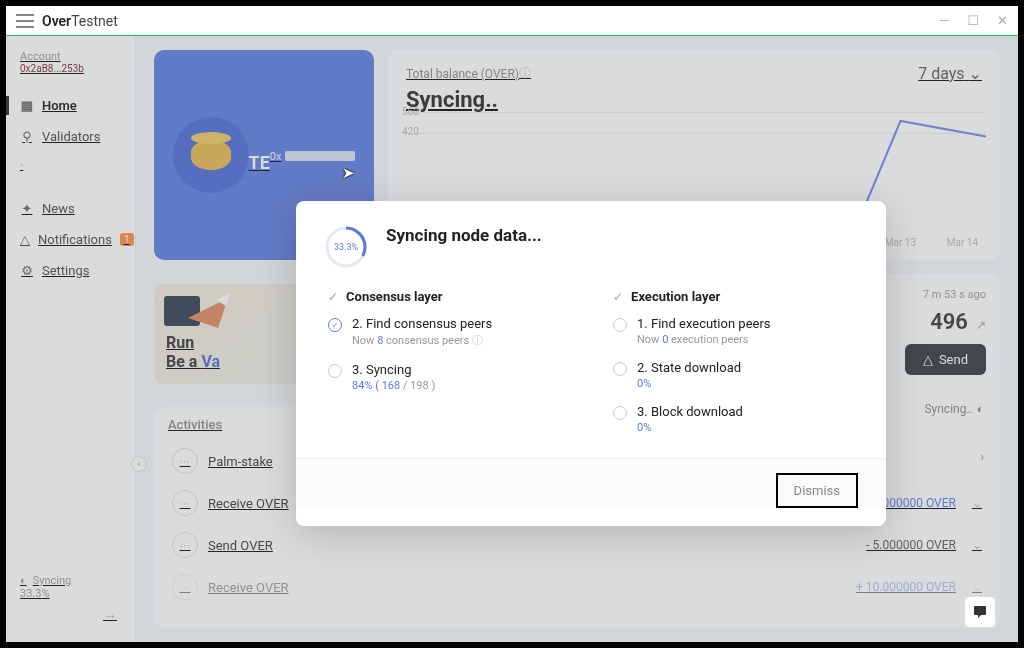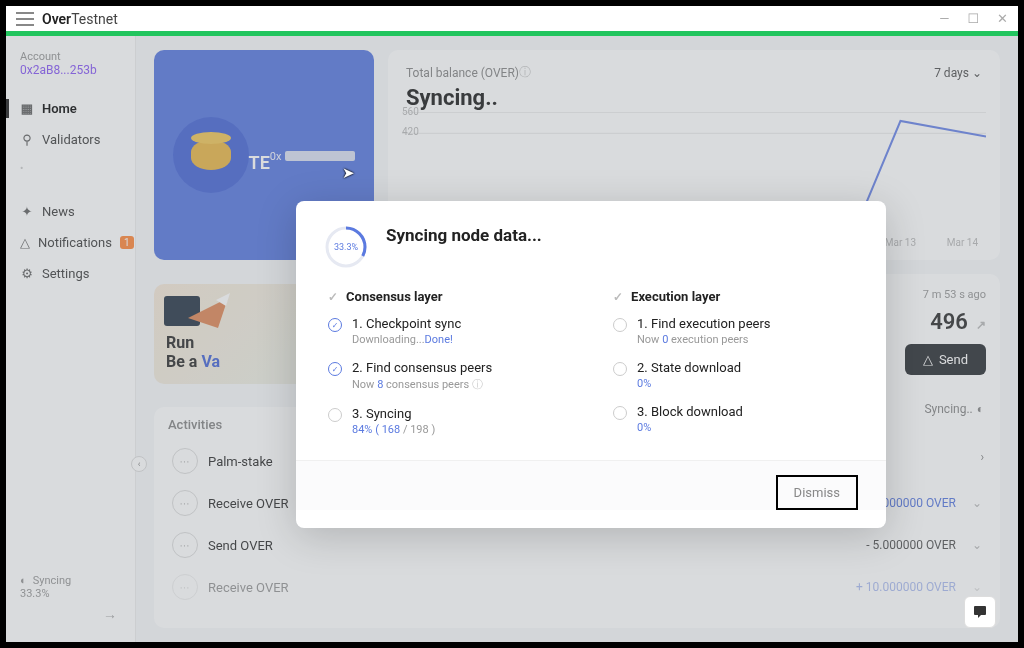--- a/index.html
+++ b/index.html
@@ -1,28 +1,28 @@
 <!DOCTYPE html>
 <html><head>
 <meta charset="utf-8">
 <style>
   * { box-sizing: border-box; margin: 0; padding: 0; font-family: -apple-system, BlinkMacSystemFont, "Segoe UI", Roboto, sans-serif; }
   body { background: #000; width: 1024px; height: 648px; overflow: hidden; position: relative; }
   .window { position: absolute; top: 6px; left: 6px; right: 6px; bottom: 6px; background: #fff; display: flex; flex-direction: column; }
-  .titlebar { height: 30px; display: flex; align-items: center; padding: 0 10px; border-bottom: 5px solid #22c55e; }
+  .titlebar { height: 30px; display: flex; align-items: center; padding: 0 10px; border-bottom: 1px solid #22c55e; }
   .titlebar .ham { width: 18px; height: 14px; margin-right: 8px; display: flex; flex-direction: column; justify-content: space-between; }
   .titlebar .ham span { height: 2px; background: #888; }
   .titlebar .title { font-size: 14px; font-weight: 600; color: #222; }
   .titlebar .title .light { font-weight: 400; color: #444; }
   .titlebar .winbtns { margin-left: auto; display: flex; gap: 18px; color: #aaa; font-size: 13px; }
-  .body { flex: 1; display: flex; position: relative; }
+  .body { flex: 1; display: flex; position: relative; text-decoration: underline; }
   .sidebar { width: 130px; border-right: 1px solid #eee; display: flex; flex-direction: column; padding: 10px 0; font-size: 13px; color: #444; }
   .acct { padding: 4px 14px 16px; }
   .acct .lbl { font-size: 11px; color: #999; }
-  .acct .addr { font-size: 12px; color: #8b5cf6; }
+  .acct .addr { font-size: 10px; color: #7f1d1d; }
   .nav-item { display: flex; align-items: center; gap: 8px; padding: 8px 14px; cursor: pointer; }
   .nav-item.active { font-weight: 600; color: #111; position: relative; }
   .nav-item.active::before { content: ""; position: absolute; left: 0; top: 6px; bottom: 6px; width: 3px; background: #222; }
   .nav-item .ico { width: 14px; height: 14px; display: inline-flex; align-items: center; justify-content: center; font-size: 13px; color: #666; }
   .nav-sep { height: 14px; }
   .badge { background: #ff8a3d; color: #fff; font-size: 10px; padding: 1px 4px; border-radius: 3px; }
   .sidebar-foot { margin-top: auto; padding: 10px 14px; font-size: 11px; color: #999; }
   .sidebar-foot .row { display: flex; align-items: center; gap: 6px; }
   .sidebar-foot .arrow-right { margin-top: 6px; text-align: right; padding-right: 4px; font-size: 14px; color: #aaa; }
   .collapse-btn { position: absolute; left: 125px; top: 420px; width: 16px; height: 16px; background: #fff; border: 1px solid #ddd; border-radius: 50%; font-size: 9px; display: flex; align-items: center; justify-content: center; color: #888; z-index: 5; }
@@ -32,21 +32,21 @@
   .avatar-card { grid-column: 1; grid-row: 1; background: #5b7ae0; border-radius: 10px; height: 210px; display: flex; align-items: center; justify-content: center; color: #fff; position: relative; }
   .avatar-circle { width: 76px; height: 76px; background: #4a69d6; border-radius: 50%; display: flex; align-items: center; justify-content: center; }
   .coin { width: 40px; height: 30px; background: #e9b84a; border-radius: 50% / 40%; position: relative; }
   .coin::before { content: ""; position: absolute; left: 0; right: 0; top: -8px; height: 12px; background: #f0c65a; border-radius: 50% / 50%; }
   .avatar-card .te { margin-top: 14px; font-size: 18px; font-weight: 600; }
   .avatar-card .addr2 { font-size: 11px; opacity: .9; margin-top: 2px; display:flex; gap:4px; align-items:center;}
   .addr2 .blank { width:70px; height:10px; background:#e8ecf5; border-radius:2px;}
 
   .balance-card { grid-column: 2; grid-row: 1; padding: 14px 18px; height: 210px; position: relative; }
   .balance-head { display:flex; align-items:center; color:#888; font-size:12px;}
-  .balance-head .period { margin-left:auto; color:#555; font-size:12px;}
+  .balance-head .period { margin-left:auto; color:#555; font-size:16px;}
   .balance-card h2 { font-size: 22px; font-weight: 700; color: #222; margin-top: 4px; }
   .chart { position:absolute; right:14px; top:50px; bottom:14px; left:14px; }
   .chart .yl { position:absolute; left:0; font-size:10px; color:#bbb; }
   .chart svg { width:100%; height:100%; }
 
   .promo-card { grid-column: 1; grid-row: 2; height: 100px; border-radius: 10px; background: linear-gradient(135deg,#f5e8d8,#eaf0e8); position:relative; overflow:hidden; padding:12px; display:flex; align-items:flex-end;}
   .promo-card .txt { font-size:16px; font-weight:700; color:#333; line-height:1.2; }
   .promo-card .txt .va { color:#4a69d6; }
   .promo-card .ill { position:absolute; left:4px; top:4px; width:80px; height:60px; }
 
@@ -288,27 +288,20 @@
 
       <div class="layers">
         <div class="layer">
           <div class="layer-title">
               <span class="chk">✓</span>
               <span>Consensus layer</span>
             </div>
           <div class="step">
             <div class="dot done"></div>
             <div>
-                <div class="stitle">1. Checkpoint sync</div>
-              <div class="ssub"><span>Downloading...</span><span class="blue">Done!</span></div>
-              </div>
-          </div>
-          <div class="step">
-            <div class="dot done"></div>
-            <div>
                 <div class="stitle">2. Find consensus peers</div>
               <div class="ssub"><span>Now </span><span class="blue">8</span><span> consensus peers</span> <span style="color:#ccc;">ⓘ</span></div>
               </div>
           </div>
           <div class="step">
             <div class="dot pend"></div>
             <div>
                 <div class="stitle">3. Syncing</div>
               <div class="ssub"><span class="blue">84% ( 168 </span><span>/ 198 )</span></div>
               </div>

